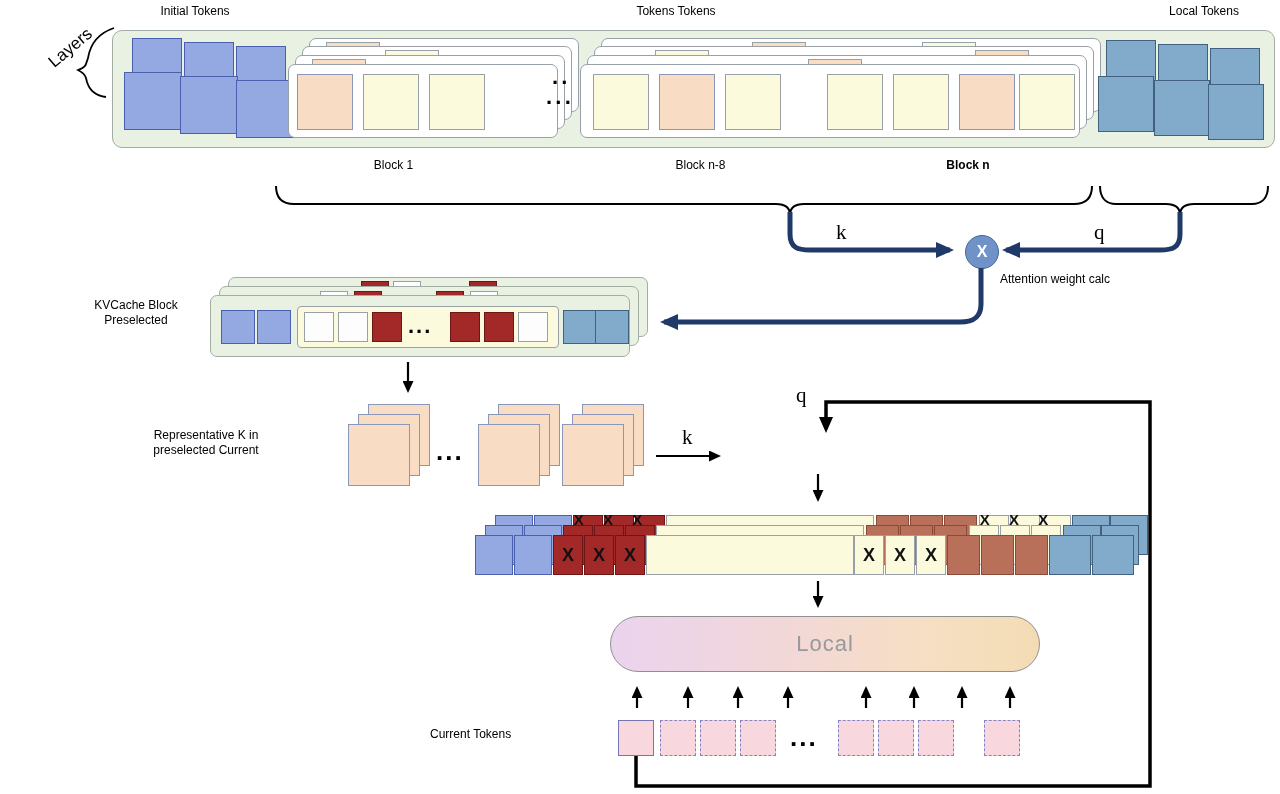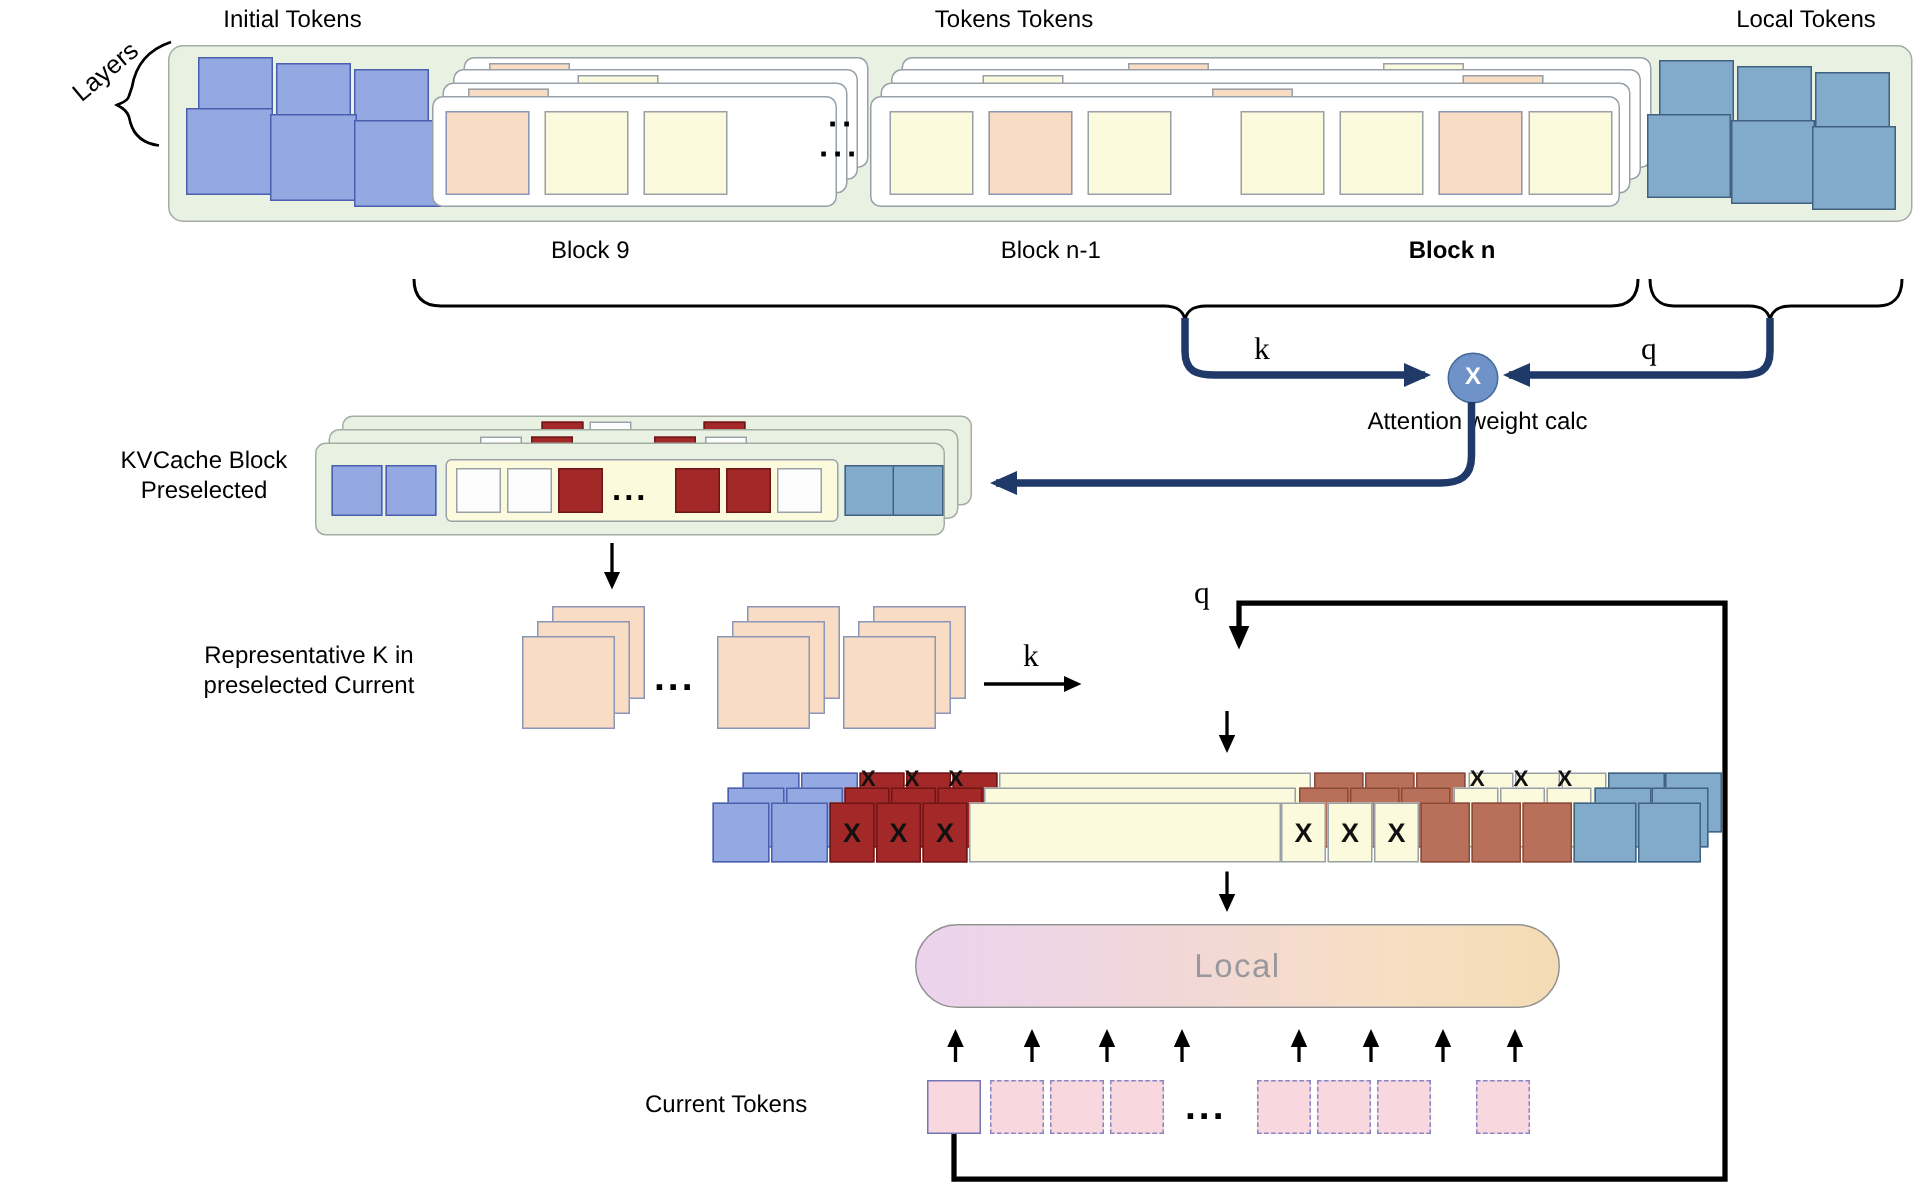--- a/index.html
+++ b/index.html
@@ -1,18 +1,18 @@
 <!DOCTYPE html>
 <html><head>
 <meta charset="utf-8">
 <style>
   html,body{margin:0;padding:0;background:#fff;}
   #canvas{position:relative;width:1280px;height:794px;background:#fff;overflow:hidden;
           font-family:"Liberation Sans",sans-serif;color:#000;}
-  .lbl{position:absolute;font-size:16px;line-height:1.25;}
+  .lbl{position:absolute;font-size:12px;line-height:1.25;}
   .c{text-align:center;}
   .sq{position:absolute;box-sizing:border-box;border:1.5px solid #666;}
   .peri{background:#94a8e2;border-color:#4a5fae;}
   .steel{background:#82aacb;border-color:#41617e;}
   .peach{background:#f8dcc3;border-color:#8a97b8;}
   .cream{background:#fcfadc;border-color:#9aa0a8;}
   .whitesq{background:#fdfdfd;border-color:#9aa0a8;}
   .maroon{background:#a32828;border-color:#6e1515;}
   .brown{background:#b9705a;border-color:#8a4a3a;}
   .layer{position:absolute;box-sizing:border-box;border-radius:7px;}
@@ -94,28 +94,28 @@
     <div class="sq cream" style="left:438px;top:9px;width:56px;height:56px;"></div>
   </div>
 
   <div class="sq steel" style="left:1106px;top:40px;width:50px;height:50px;"></div>
   <div class="sq steel" style="left:1158px;top:44px;width:50px;height:50px;"></div>
   <div class="sq steel" style="left:1210px;top:48px;width:50px;height:50px;"></div>
   <div class="sq steel" style="left:1098px;top:76px;width:56px;height:56px;"></div>
   <div class="sq steel" style="left:1154px;top:80px;width:56px;height:56px;"></div>
   <div class="sq steel" style="left:1208px;top:84px;width:56px;height:56px;"></div>
 
-  <div class="lbl c" style="left:336px;top:158px;width:115px;">Block 9</div>
-  <div class="lbl c" style="left:638px;top:158px;width:125px;">Block n-1</div>
+  <div class="lbl c" style="left:336px;top:158px;width:115px;">Block 1</div>
+  <div class="lbl c" style="left:638px;top:158px;width:125px;">Block n-8</div>
   <div class="lbl c" style="left:908px;top:158px;width:120px;font-weight:bold;">Block n</div>
 
   <div class="lbl math" style="left:836px;top:219px;">k</div>
   <div class="lbl math" style="left:1094px;top:219px;">q</div>
   <div class="xcircle">X</div>
-  <div class="lbl c" style="left:860px;top:272px;width:250px;">Attention weight calc</div>
+  <div class="lbl c" style="left:860px;top:272px;width:250px;text-align:right;">Attention weight calc</div>
 
   <div style="position:absolute;left:30px;top:298px;width:212px;text-align:center;">
     <div class="lbl" style="position:static;">KVCache Block</div>
     <div class="lbl" style="position:static;">Preselected</div>
   </div>
 
   <div class="layer green-layer" style="left:228px;top:277px;width:420px;height:60px;">
     <div class="sliver" style="left:132px;top:3px;width:28px;height:8px;background:#a32828;border-color:#6e1515;"></div>
     <div class="sliver" style="left:164px;top:3px;width:28px;height:8px;background:#fdfdfd;"></div>
     <div class="sliver" style="left:240px;top:3px;width:28px;height:8px;background:#a32828;border-color:#6e1515;"></div>

